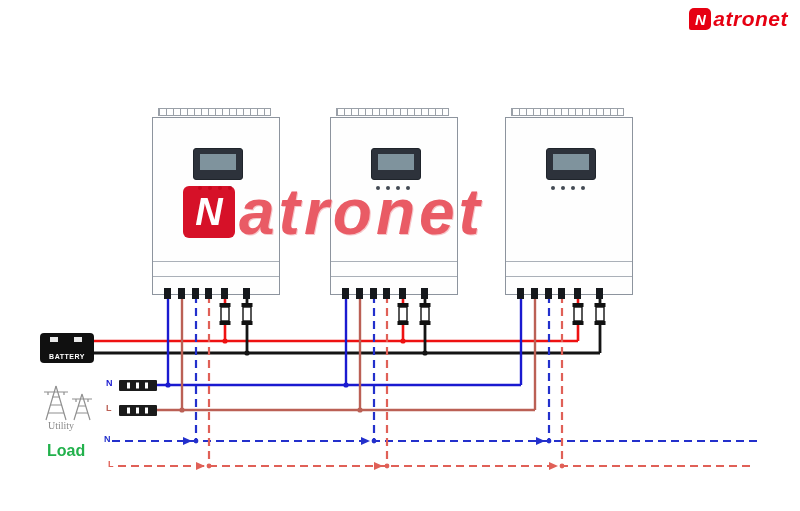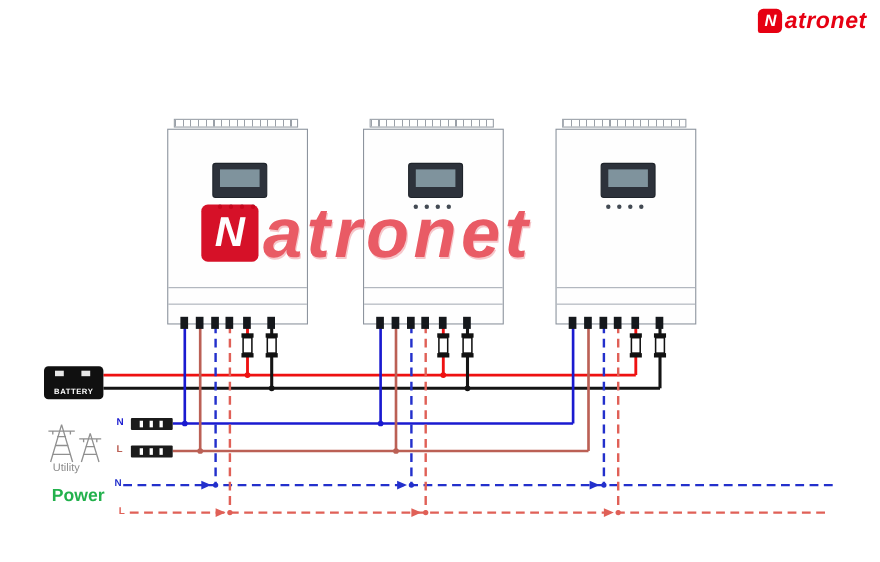--- a/index.html
+++ b/index.html
@@ -45,21 +45,21 @@
   
   .battery{position:absolute;left:40px;top:333px;width:54px;height:30px;background:#101010;
            border-radius:4px;z-index:3;}
   .battery-label{position:absolute;left:0;right:0;bottom:3px;text-align:center;color:#fff;
                  font-size:7px;letter-spacing:.5px;font-weight:bold;}
   .bat-term{position:absolute;top:4px;width:8px;height:5px;background:#e8e8e8;}
   .bat-term.a{left:10px}.bat-term.b{left:34px}
 
   
   .utility{position:absolute;left:38px;top:380px;z-index:3;}
-  .utility-label{position:absolute;left:48px;top:420px;font-size:10px;color:#8a8a8a;z-index:3;}
+  .utility-label{position:absolute;left:48px;top:420px;font-size:10px;color:#8a8a8a;z-index:3;font-family:Liberation Serif, serif;}
 
   
   .load-label{position:absolute;left:47px;top:442px;font-size:16px;font-weight:bold;
               color:var(--load-label,#22b14c);z-index:3;}
 
   
   .wire-tag{position:absolute;font-size:9px;font-weight:bold;z-index:3;}
   .tag-ac-n{left:106px;top:378px;color:var(--ac-neutral,#1a1ad0);}
   .tag-ac-l{left:106px;top:403px;color:var(--ac-line,#bb6055);}
   .tag-load-n{left:104px;top:434px;color:var(--load-neutral,#2330cc);}
@@ -267,21 +267,21 @@
       <path d="M8 40 L18 6 M28 40 L18 6"></path>
       <path d="M10 33 H26 M12 25 H24 M14 17 H22"></path>
       <path d="M6 12 H30 M10 12 v3 M26 12 v3"></path>
       <path d="M36 40 L44 14 M52 40 L44 14"></path>
       <path d="M38 33 H50 M40 26 H48"></path>
       <path d="M34 19 H54 M38 19 v3 M50 19 v3"></path>
     </svg>
   </div>
   <div class="utility-label">Utility</div>
 
-  <div class="load-label">Power</div>
+  <div class="load-label">Load</div>
 
   <span class="wire-tag tag-ac-n">N</span>
   <span class="wire-tag tag-ac-l">L</span>
   <span class="wire-tag tag-load-n">N</span>
   <span class="wire-tag tag-load-l">L</span>
 
   <div class="watermark">
     <div class="wm-emblem">N</div>
     <div class="wm-word">atronet</div>
   </div>

